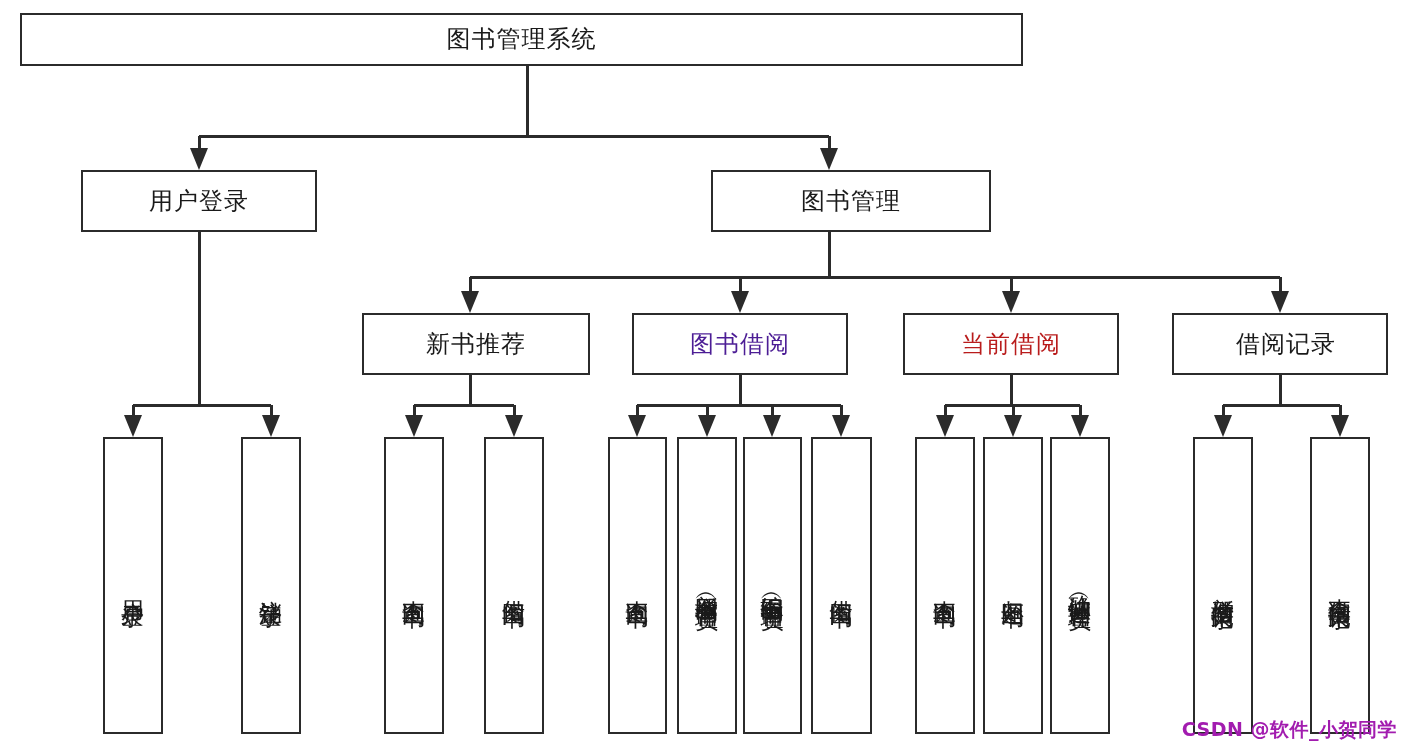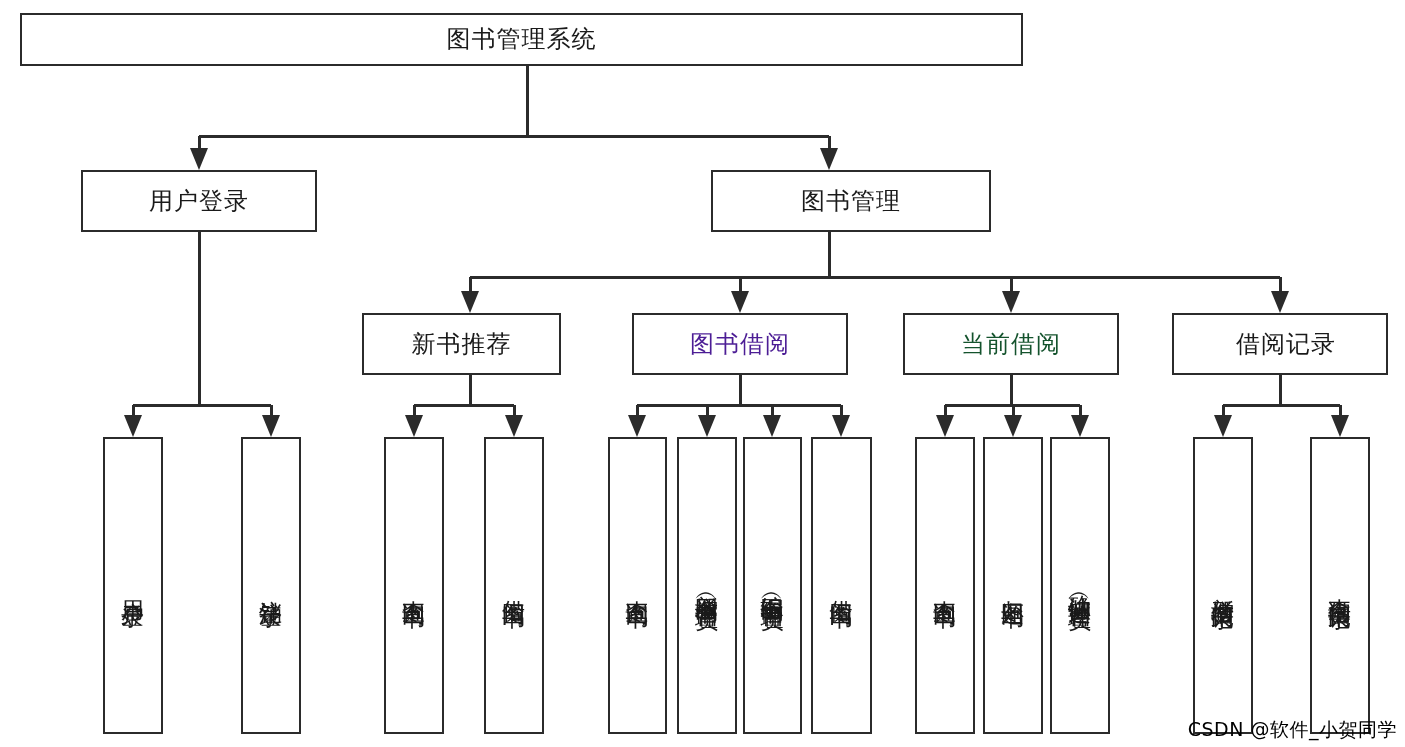--- a/index.html
+++ b/index.html
@@ -55,24 +55,25 @@
     writing-mode: vertical-rl;
     text-orientation: upright;
     display: block;
     max-height: 100%;
   }
   #watermark {
     position: absolute;
     right: 8px;
     bottom: 4px;
     font-size: 19px;
-    color: #000000;
+    color: #a21caf;
     letter-spacing: 0.5px;
     white-space: nowrap;
     user-select: none;
+    font-weight: bold;
   }
 </style>
 </head>
 <body>
 
 <div id="diagram-root">
 
   <svg id="edge-layer" viewBox="0 0 1405 747" width="1405" height="747" xmlns="http://www.w3.org/2000/svg">
       <line x1="527" y1="66" x2="527" y2="136" stroke="#2b2b2b" stroke-width="3" shape-rendering="crispEdges"></line>
       <line x1="199" y1="136" x2="829" y2="136" stroke="#2b2b2b" stroke-width="3" shape-rendering="crispEdges"></line>
@@ -131,27 +132,27 @@
   <div id="node-layer">
       <div class="node horiz" style="left: 20px; top: 13px; width: 1003px; height: 53px; border-color: rgb(43, 43, 43); background: rgb(255, 255, 255); color: rgb(26, 26, 26);">
         <span class="node-label">图书管理系统</span>
       </div>
       <div class="node horiz" style="left: 81px; top: 170px; width: 236px; height: 62px; border-color: rgb(43, 43, 43); background: rgb(255, 255, 255); color: rgb(26, 26, 26);">
         <span class="node-label">用户登录</span>
       </div>
       <div class="node horiz" style="left: 711px; top: 170px; width: 280px; height: 62px; border-color: rgb(43, 43, 43); background: rgb(255, 255, 255); color: rgb(26, 26, 26);">
         <span class="node-label">图书管理</span>
       </div>
-      <div class="node horiz" style="left: 362px; top: 313px; width: 199px; height: 62px; border-color: rgb(43, 43, 43); background: rgb(255, 255, 255); color: rgb(26, 26, 26);">
+      <div class="node horiz" style="left: 362px; top: 313px; width: 228px; height: 62px; border-color: rgb(43, 43, 43); background: rgb(255, 255, 255); color: rgb(26, 26, 26);">
         <span class="node-label">新书推荐</span>
       </div>
       <div class="node horiz" style="left: 632px; top: 313px; width: 216px; height: 62px; border-color: rgb(43, 43, 43); background: rgb(255, 255, 255); color: #4c1d95;">
         <span class="node-label">图书借阅</span>
       </div>
-      <div class="node horiz" style="left: 903px; top: 313px; width: 216px; height: 62px; border-color: rgb(43, 43, 43); background: rgb(255, 255, 255); color: #14532d;">
+      <div class="node horiz" style="left: 903px; top: 313px; width: 216px; height: 62px; border-color: rgb(43, 43, 43); background: rgb(255, 255, 255); color: #b91c1c;">
         <span class="node-label">当前借阅</span>
       </div>
       <div class="node horiz" style="left: 1172px; top: 313px; width: 216px; height: 62px; border-color: rgb(43, 43, 43); background: rgb(255, 255, 255); color: rgb(26, 26, 26); padding-left: 12px;">
         <span class="node-label">借阅记录</span>
       </div>
       <div class="node vert" style="left: 103px; top: 437px; width: 60px; height: 297px; border-color: rgb(43, 43, 43); background: rgb(255, 255, 255); color: rgb(26, 26, 26);">
         <span class="node-label">用户登录</span>
       </div>
       <div class="node vert" style="left: 241px; top: 437px; width: 60px; height: 297px; border-color: rgb(43, 43, 43); background: rgb(255, 255, 255); color: rgb(26, 26, 26);">
         <span class="node-label">注销登录</span>

